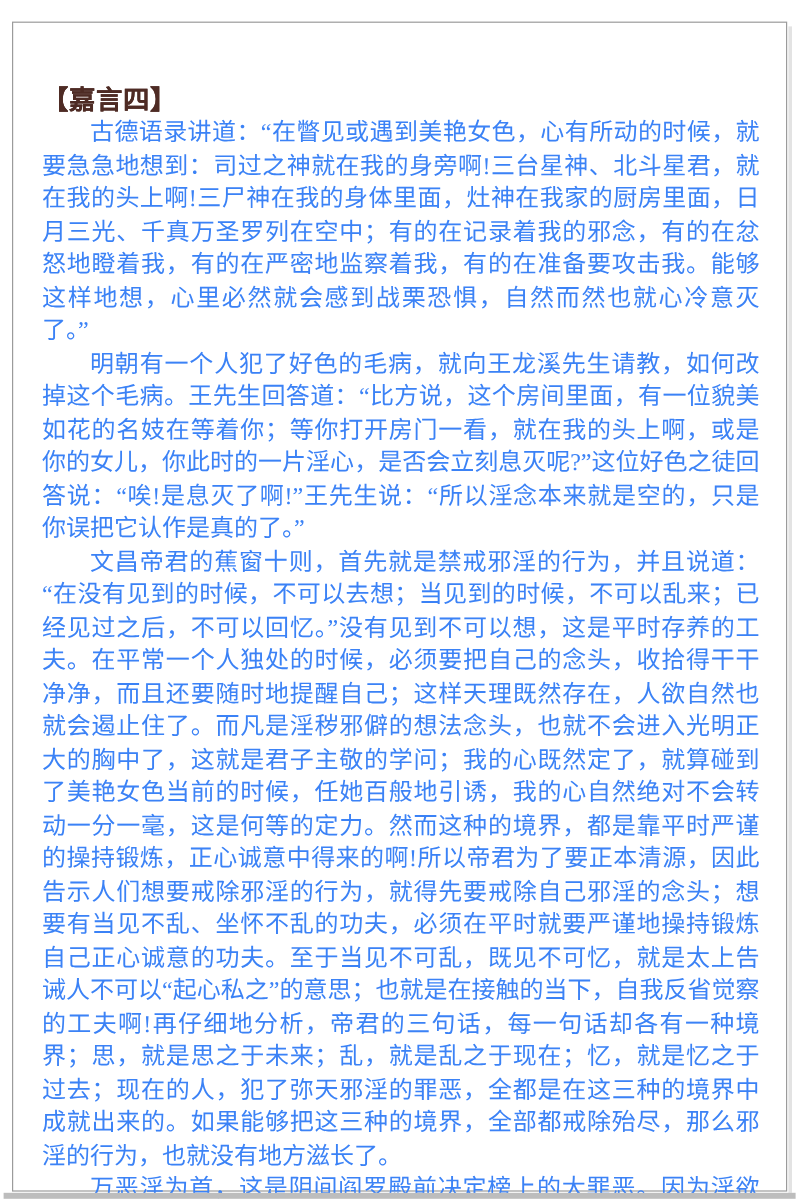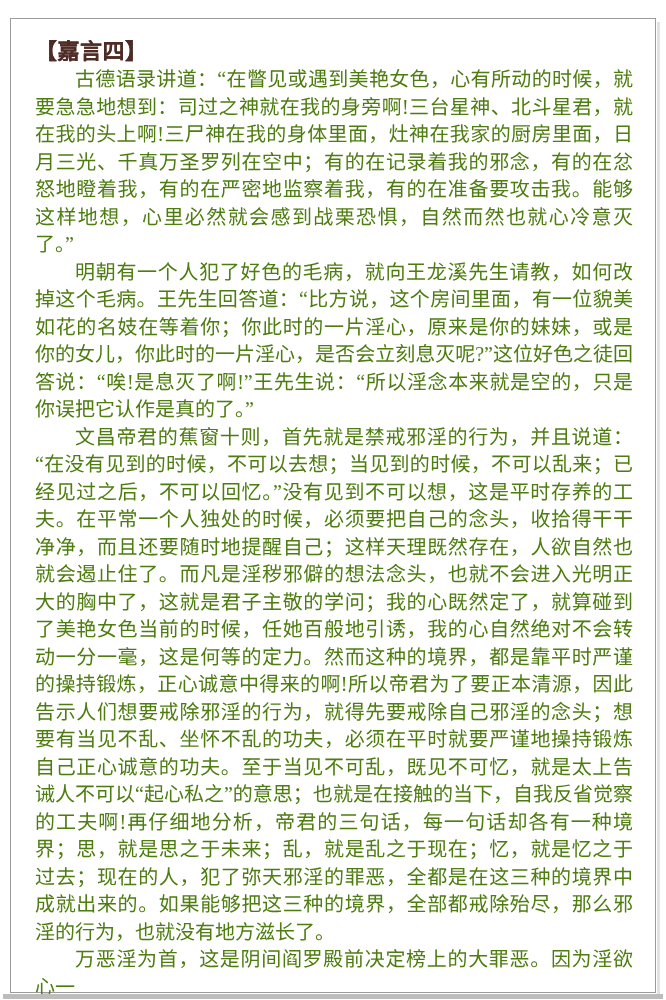--- a/index.html
+++ b/index.html
@@ -34,44 +34,45 @@
     width: 3px; height: 972px;
     background: #e3e3e3;
   }
   .section-heading {
     font-size: 22px;
     font-weight: bold;
     color: #4e2b24;
     line-height: 28px;
     letter-spacing: 0.5px;
     text-shadow: 0 0 0.4px #4e2b24;
+    margin-top: 32px;
   }
   .body-paragraph {
     font-size: 20px;
-    color: #4d7c0f;
+    color: #3b82f6;
     line-height: 27.5px;
     text-align: justify;
     text-indent: 2em;
     letter-spacing: 0px;
     width: 598px;
   }
 </style>
 </head>
 <body>
 
 <div class="page">
   <div class="page-frame">
 
     <div class="section">
       <h2 class="section-heading">【嘉言四】</h2>
       <p class="body-paragraph">古德语录讲道：“在瞥见或遇到美艳女色，心有所动的时候，就要急急地想到：司过之神就在我的身旁啊!三台星神、北斗星君，就在我的头上啊!三尸神在我的身体里面，灶神在我家的厨房里面，日月三光、千真万圣罗列在空中；有的在记录着我的邪念，有的在忿怒地瞪着我，有的在严密地监察着我，有的在准备要攻击我。能够这样地想，心里必然就会感到战栗恐惧，自然而然也就心冷意灭了。”</p>
     </div>
 
     <div class="section">
-      <p class="body-paragraph">明朝有一个人犯了好色的毛病，就向王龙溪先生请教，如何改掉这个毛病。王先生回答道：“比方说，这个房间里面，有一位貌美如花的名妓在等着你；你此时的一片淫心，原来是你的妹妹，或是你的女儿，你此时的一片淫心，是否会立刻息灭呢?”这位好色之徒回答说：“唉!是息灭了啊!”王先生说：“所以淫念本来就是空的，只是你误把它认作是真的了。”</p>
+      <p class="body-paragraph">明朝有一个人犯了好色的毛病，就向王龙溪先生请教，如何改掉这个毛病。王先生回答道：“比方说，这个房间里面，有一位貌美如花的名妓在等着你；等你打开房门一看，就在我的头上啊，或是你的女儿，你此时的一片淫心，是否会立刻息灭呢?”这位好色之徒回答说：“唉!是息灭了啊!”王先生说：“所以淫念本来就是空的，只是你误把它认作是真的了。”</p>
       <p class="body-paragraph">文昌帝君的蕉窗十则，首先就是禁戒邪淫的行为，并且说道：“在没有见到的时候，不可以去想；当见到的时候，不可以乱来；已经见过之后，不可以回忆。”没有见到不可以想，这是平时存养的工夫。在平常一个人独处的时候，必须要把自己的念头，收拾得干干净净，而且还要随时地提醒自己；这样天理既然存在，人欲自然也就会遏止住了。而凡是淫秽邪僻的想法念头，也就不会进入光明正大的胸中了，这就是君子主敬的学问；我的心既然定了，就算碰到了美艳女色当前的时候，任她百般地引诱，我的心自然绝对不会转动一分一毫，这是何等的定力。然而这种的境界，都是靠平时严谨的操持锻炼，正心诚意中得来的啊!所以帝君为了要正本清源，因此告示人们想要戒除邪淫的行为，就得先要戒除自己邪淫的念头；想要有当见不乱、坐怀不乱的功夫，必须在平时就要严谨地操持锻炼自己正心诚意的功夫。至于当见不可乱，既见不可忆，就是太上告诫人不可以“起心私之”的意思；也就是在接触的当下，自我反省觉察的工夫啊!再仔细地分析，帝君的三句话，每一句话却各有一种境界；思，就是思之于未来；乱，就是乱之于现在；忆，就是忆之于过去；现在的人，犯了弥天邪淫的罪恶，全都是在这三种的境界中成就出来的。如果能够把这三种的境界，全部都戒除殆尽，那么邪淫的行为，也就没有地方滋长了。</p>
       <p class="body-paragraph">万恶淫为首，这是阴间阎罗殿前决定榜上的大罪恶。因为淫欲心一</p>
     </div>
 
   </div>
   <div class="right-shadow"></div>
   <div class="bottom-shadow"></div>
 </div>
 
 </body></html>

